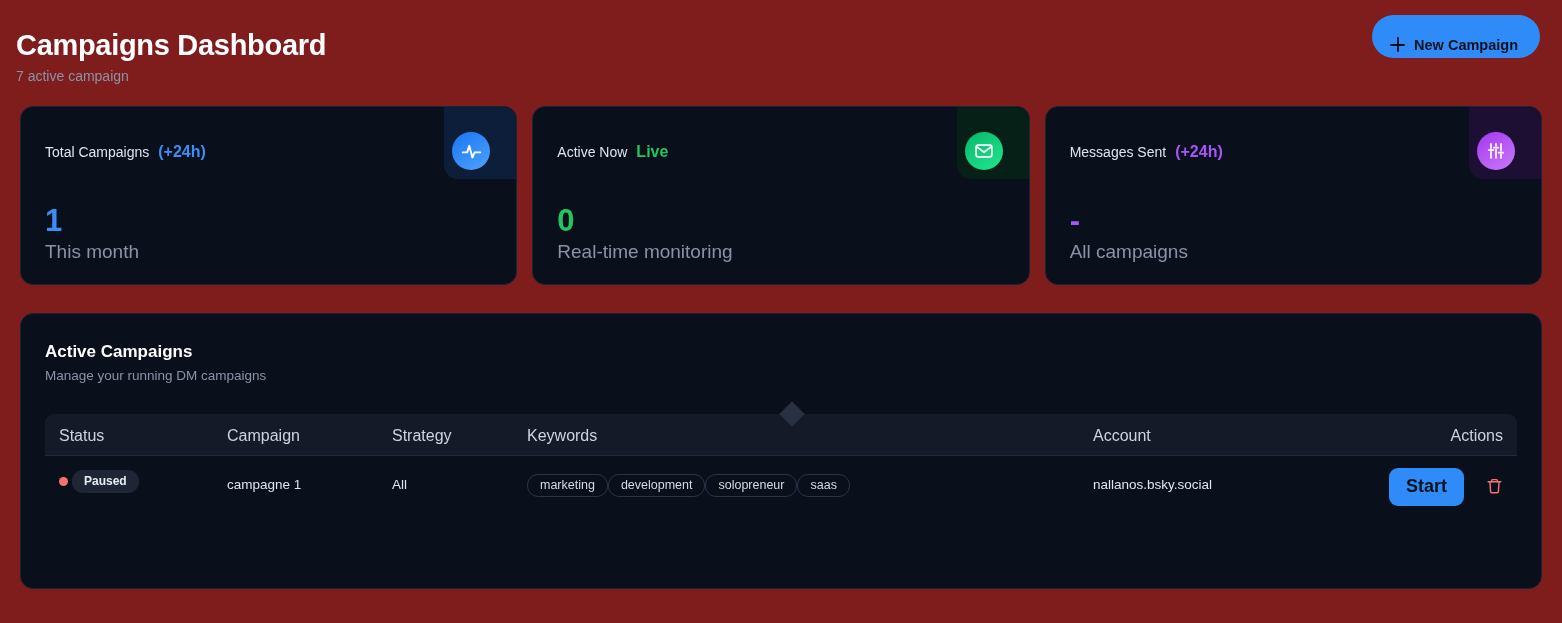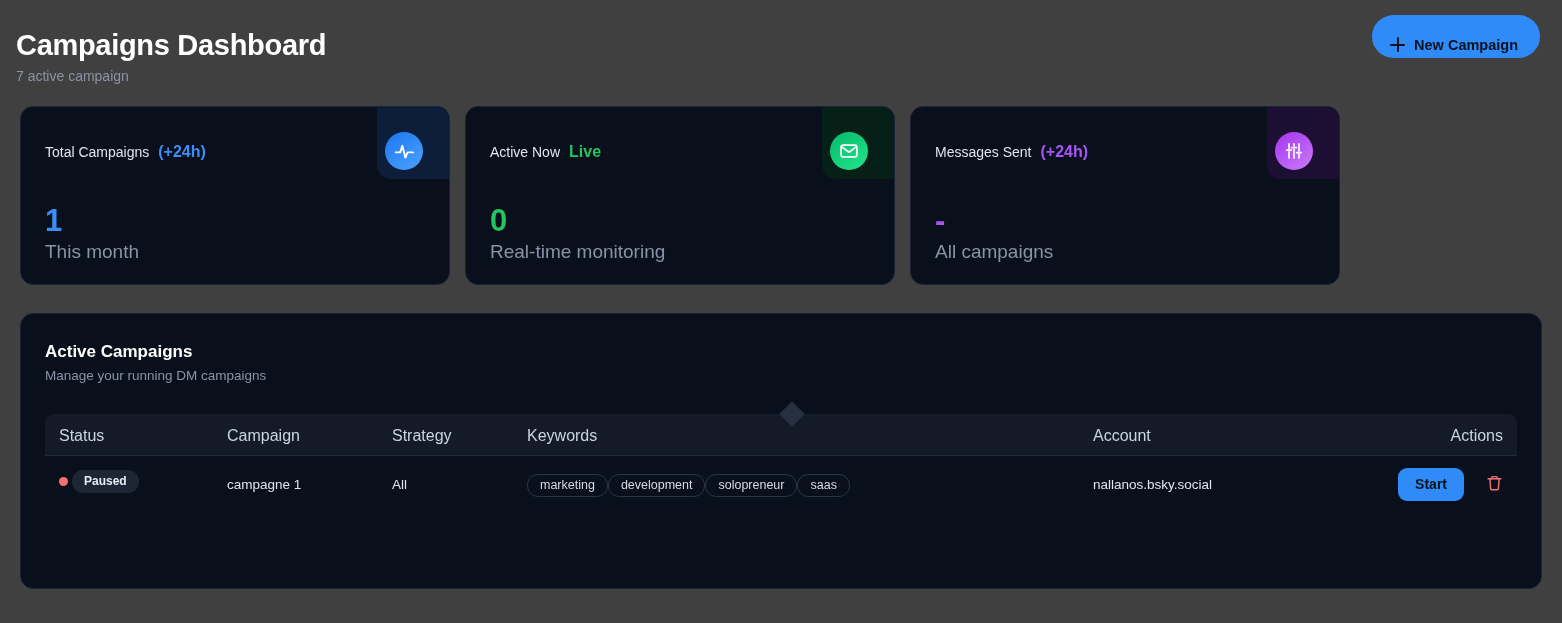--- a/index.html
+++ b/index.html
@@ -9,21 +9,21 @@
     height: 623px;
     background: #050913;
     font-family: "Liberation Sans", sans-serif;
     overflow: hidden;
   }
 
   .page {
     position: relative;
     width: 1562px;
     height: 623px;
-    background: #404040;
+    background: #7f1d1d;
   }
 
   
   .page-header {
     position: absolute;
     left: 16px;
     top: 26px;
     right: 20px;
     height: 72px;
   }
@@ -73,21 +73,21 @@
     border-radius: 1px;
   }
   .new-campaign-btn .plus::before { left: 0; top: 6.5px; width: 15px; height: 2px; }
   .new-campaign-btn .plus::after  { top: 0; left: 6.5px; width: 2px; height: 15px; }
 
   
   .stats-row {
     position: absolute;
     left: 20px;
     top: 106px;
-    width: 1320px;
+    width: 1522px;
     height: 179px;
     display: flex;
     gap: 15px;
   }
   .stat-card {
     position: relative;
     flex: 1;
     background: #0a0f1c;
     border: 1px solid #1b2336;
     border-radius: 13px;
@@ -271,21 +271,21 @@
     display: flex;
     align-items: center;
     gap: 22px;
   }
   .start-btn {
     background: #2f8bf7;
     border: none;
     border-radius: 9px;
     color: #0a1220;
     font-family: "Liberation Sans", sans-serif;
-    font-size: 14px;
+    font-size: 18px;
     font-weight: bold;
     padding: 8px 17px 9px;
     cursor: pointer;
   }
   .trash-btn {
     background: none;
     border: none;
     padding: 0;
     cursor: pointer;
     display: flex;

